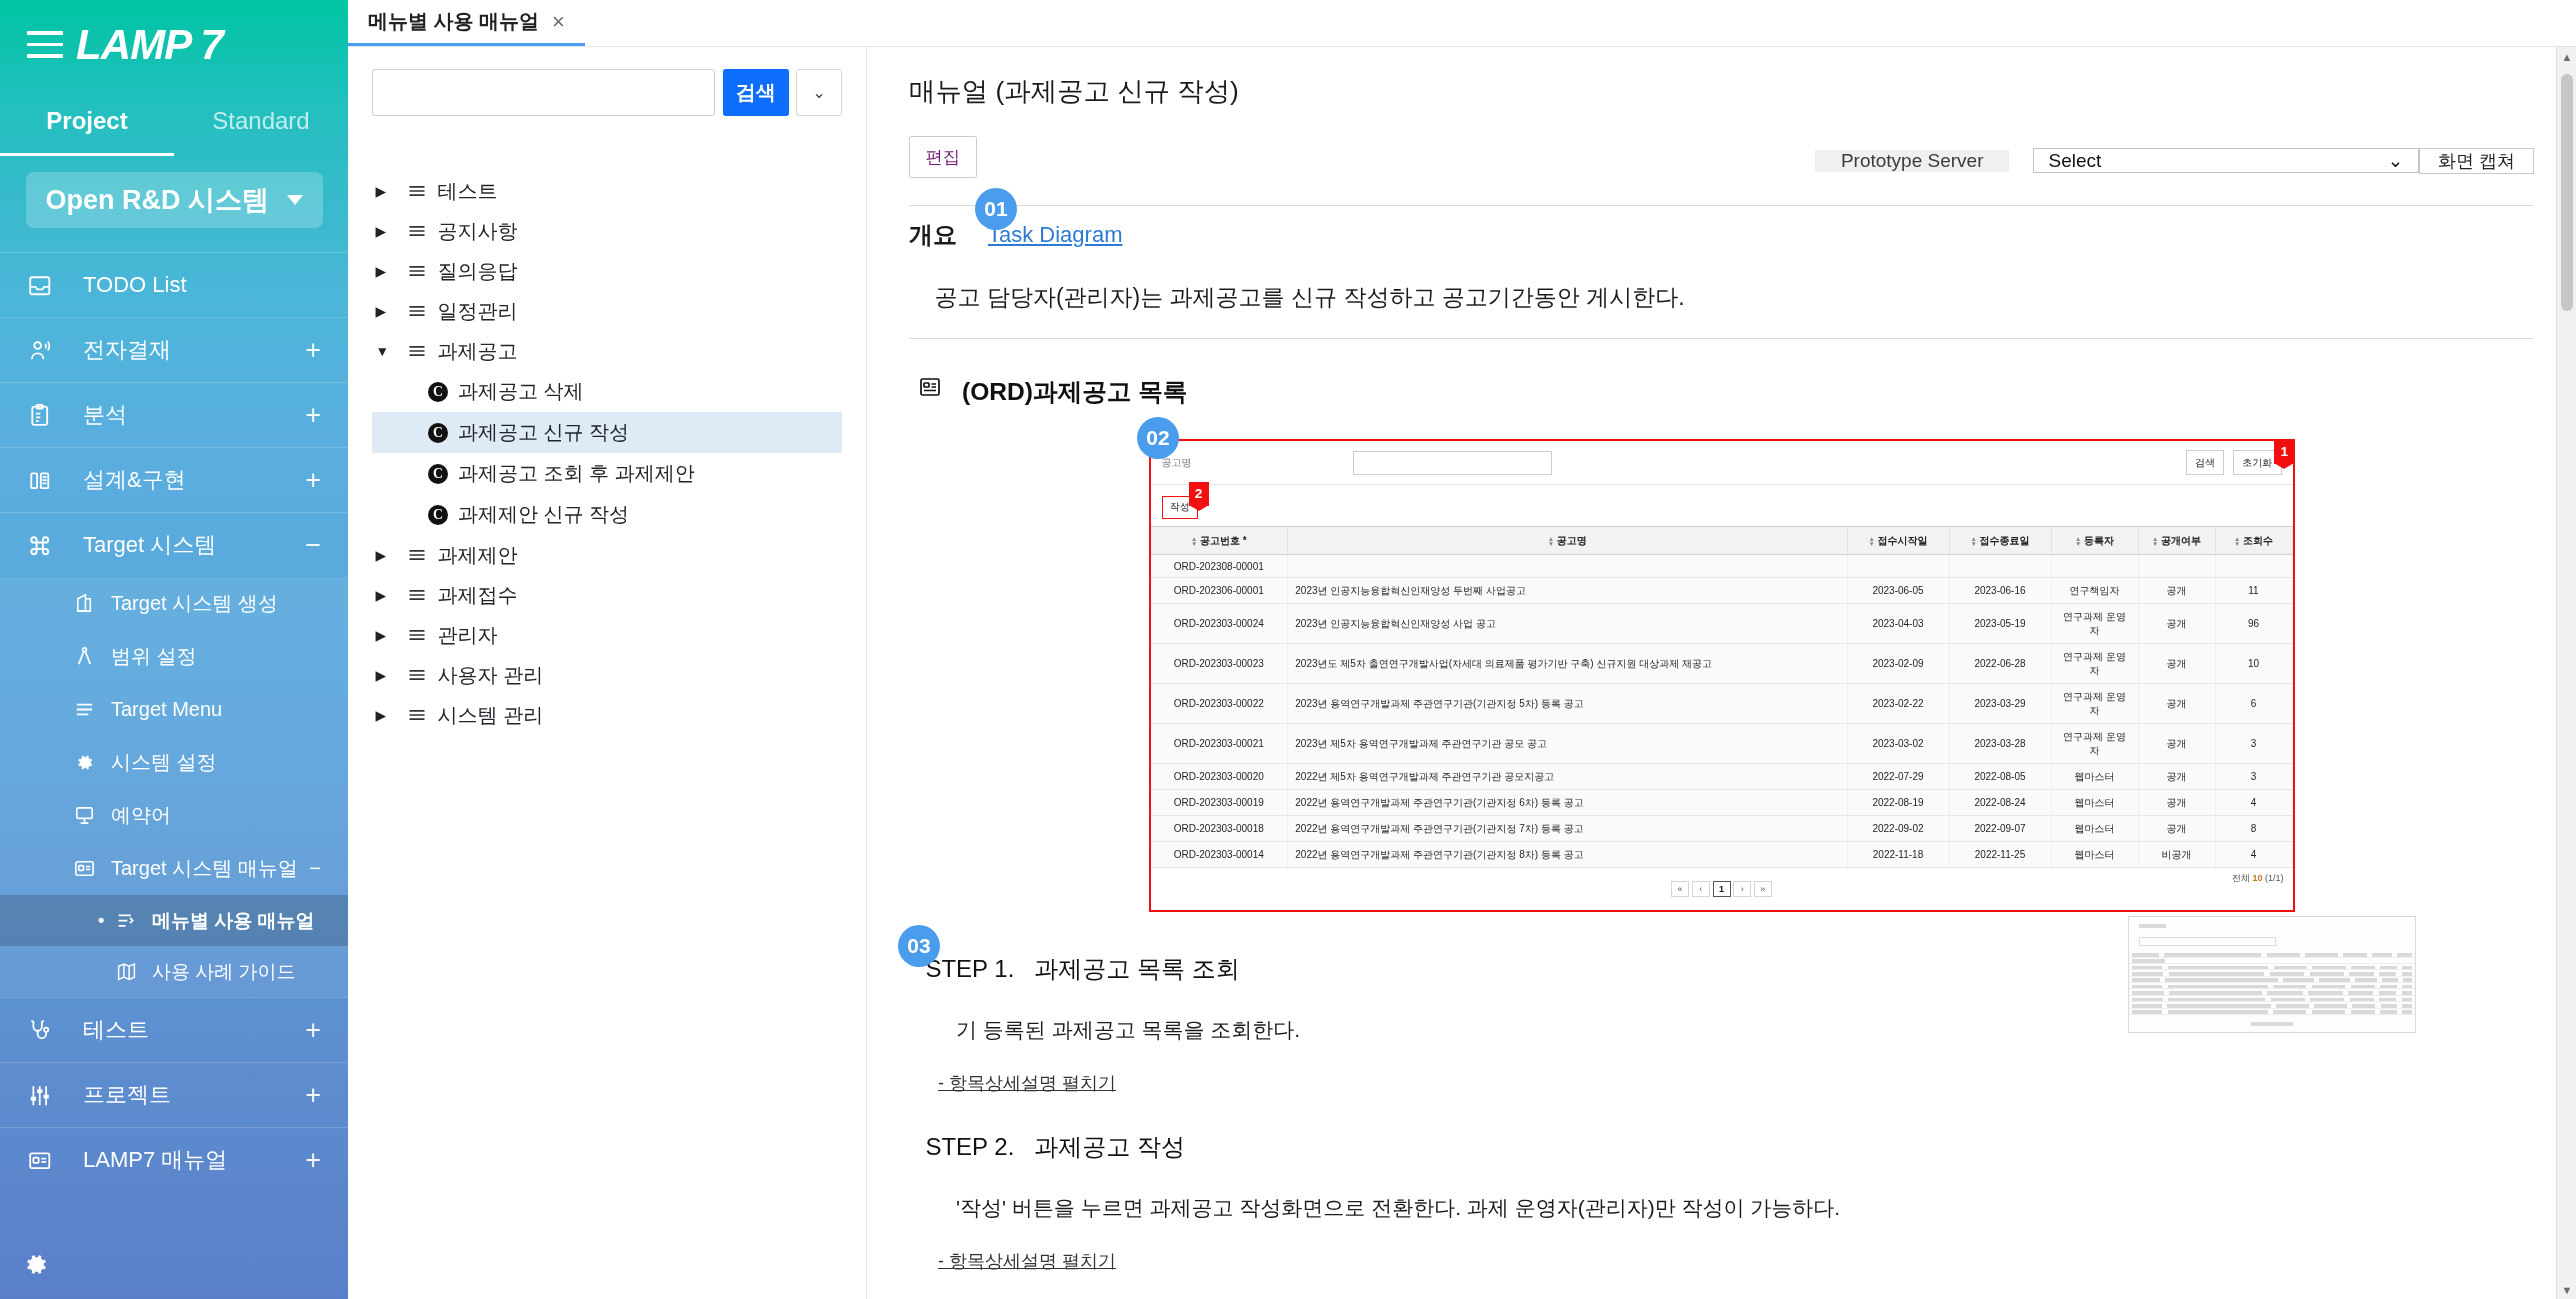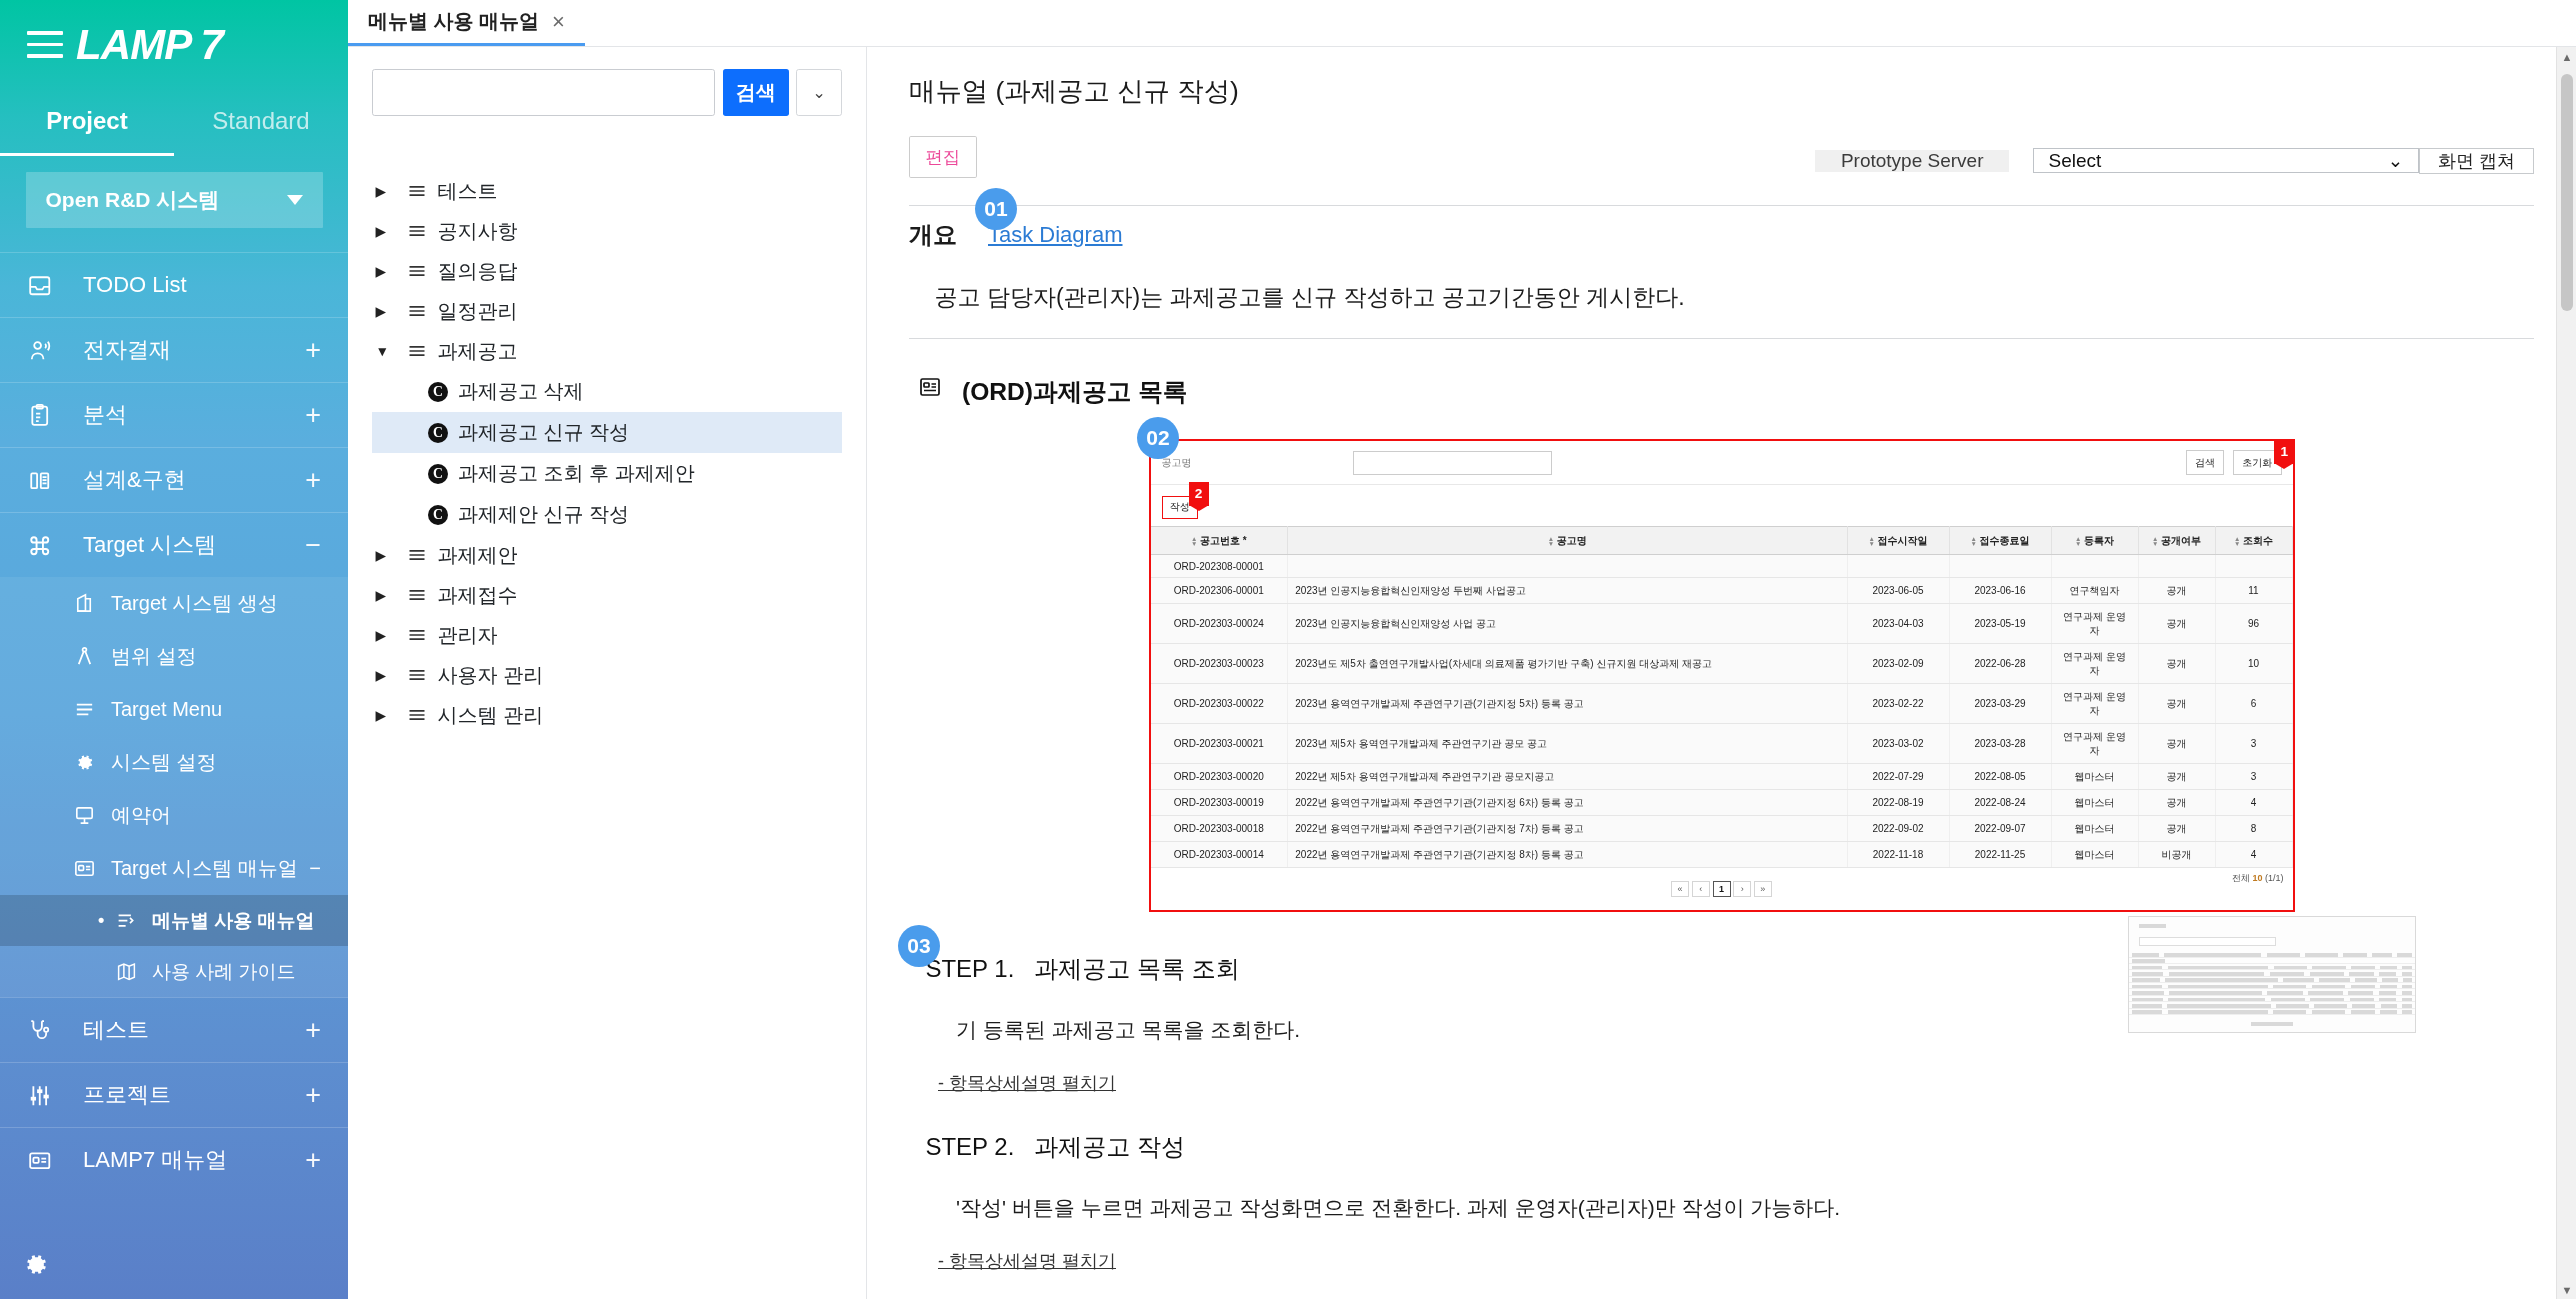--- a/index.html
+++ b/index.html
@@ -24,23 +24,23 @@
   .brand { font-size: 42px; font-weight: bold; letter-spacing: -0.9px; font-style: italic; position: relative; }
   .sb-tabs { display: flex; height: 67px; }
   .sb-tab {
     flex: 1; display: flex; align-items: center; justify-content: center;
     font-size: 24px; color: rgba(255,255,255,.72); cursor: pointer;
     border-bottom: 3.6px solid transparent;
   }
   .sb-tab.active { color: #fff; font-weight: 600; border-bottom-color: #fff; }
   .sb-proj-wrap { padding: 16.4px 25.5px 24px 25.5px; }
   .sb-proj {
-    background: rgba(255,255,255,.22); border-radius: 1px;
+    background: rgba(255,255,255,.22); border-radius: 8px;
     height: 56px; display: flex; align-items: center; justify-content: space-between;
-    padding: 0 20px; font-size: 21px; font-weight: bold; cursor: pointer;
+    padding: 0 20px; font-size: 27px; font-weight: bold; cursor: pointer;
   }
   .caret-down { width: 0; height: 0; border-left: 8.2px solid transparent; border-right: 8.2px solid transparent; border-top: 10px solid #fff; }
 
   .sb-item {
     height: 65px; display: flex; align-items: center; padding: 0 27px;
     font-size: 22px; border-top: 0.9px solid rgba(255,255,255,.18); cursor: pointer;
     white-space: nowrap;
   }
   .sb-item .ic { width: 42px; flex: 0 0 42px; display: flex; align-items: center; }
   .sb-item .lb { flex: 1; margin-left: 14px; }
@@ -106,21 +106,21 @@
     flex: 0 0 20px; font-family: "Liberation Serif", serif;
   }
 
   
   .content { flex: 1; position: relative; overflow: hidden; min-width: 0; }
   .content-inner { padding: 27px 42px 0 42px; }
   .doc-title { font-size: 26.4px; color: #1b1b1b; margin-bottom: 27px; }
   .toolbar-row { display: flex; align-items: flex-start; justify-content: space-between; }
   .btn-edit {
     border: 0.9px solid #ccc; background: #fff; font-size: 17.3px; padding: 8.2px 15.5px;
-    cursor: pointer; font-family: Liberation Sans, sans-serif; color: #ec4899; border-radius: 1.8px;
+    cursor: pointer; font-family: Liberation Sans, sans-serif; color: #701a75; border-radius: 1.8px;
   }
   .right-tools { display: flex; align-items: center; height: 49px; }
   .proto-label {
     background: #f0f0f0; display: flex; align-items: center; padding: 0 25.5px;
     font-size: 19px; color: #3b3b3b; white-space: nowrap;
   }
   .sel-box {
     width: 386px; border: 0.9px solid #bfc3c8; background: #fff; display: flex;
     align-items: center; justify-content: space-between; padding: 0 14.6px;
     font-size: 19px; color: #111; cursor: pointer; margin-left: 24px;

